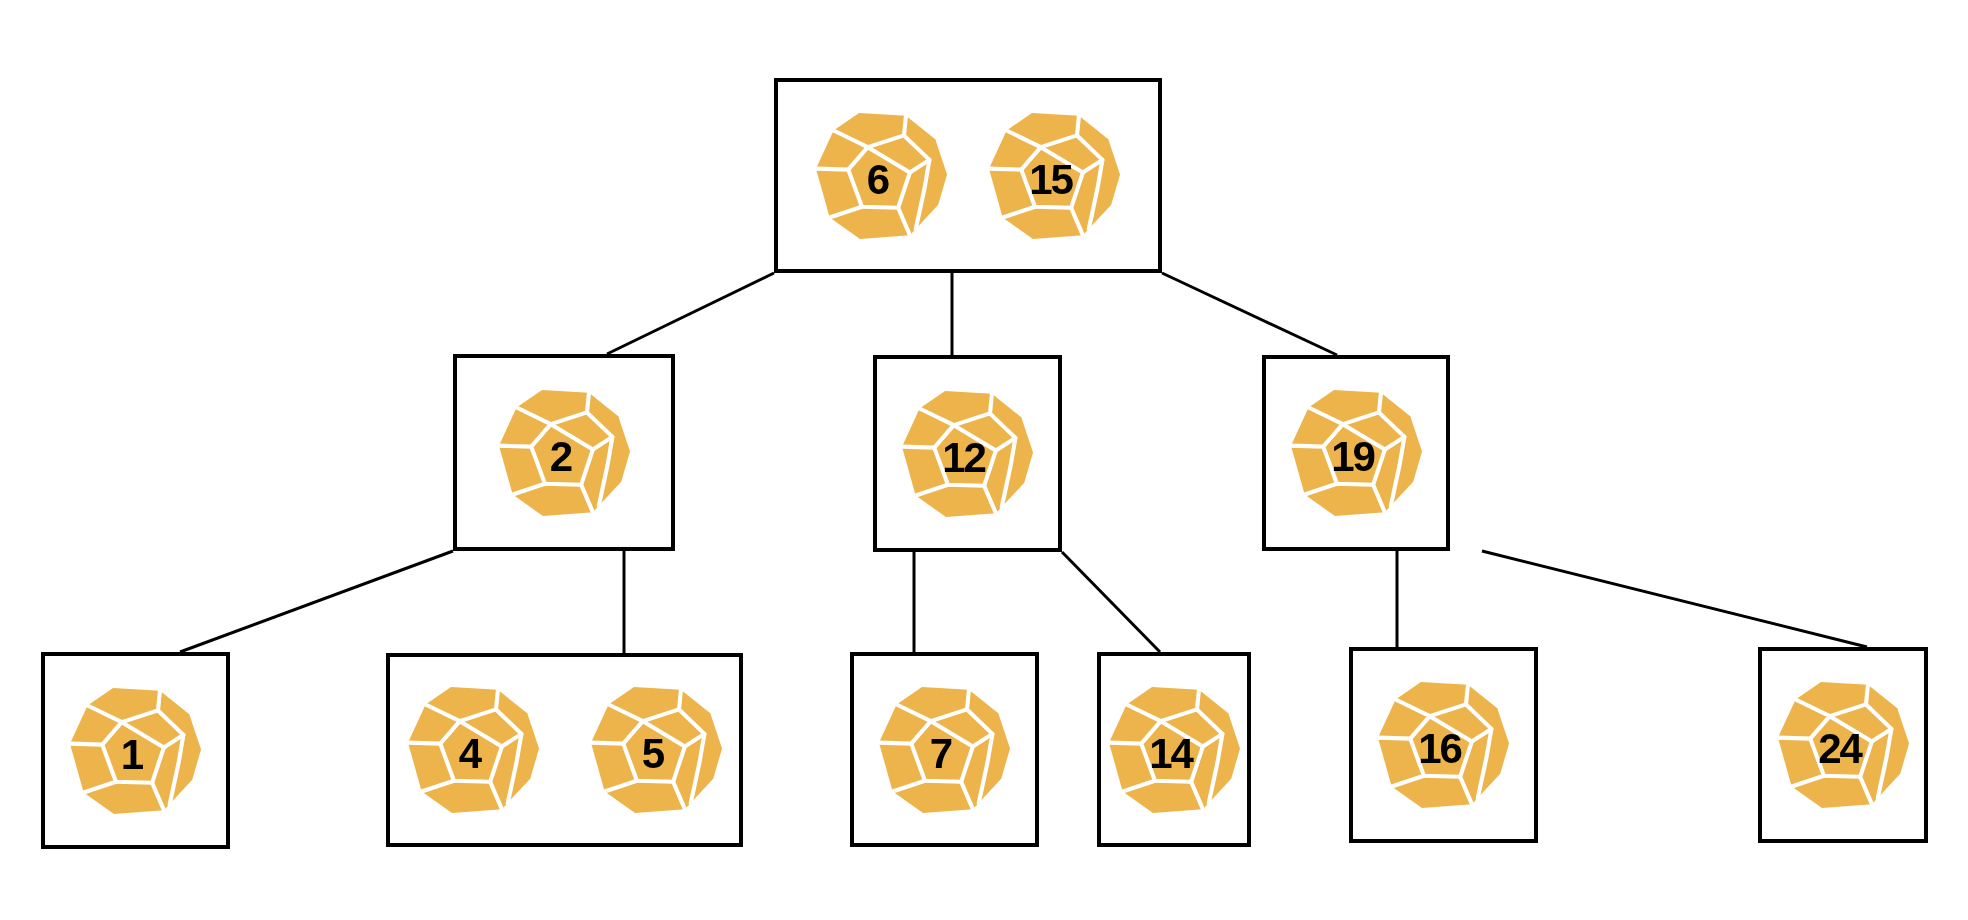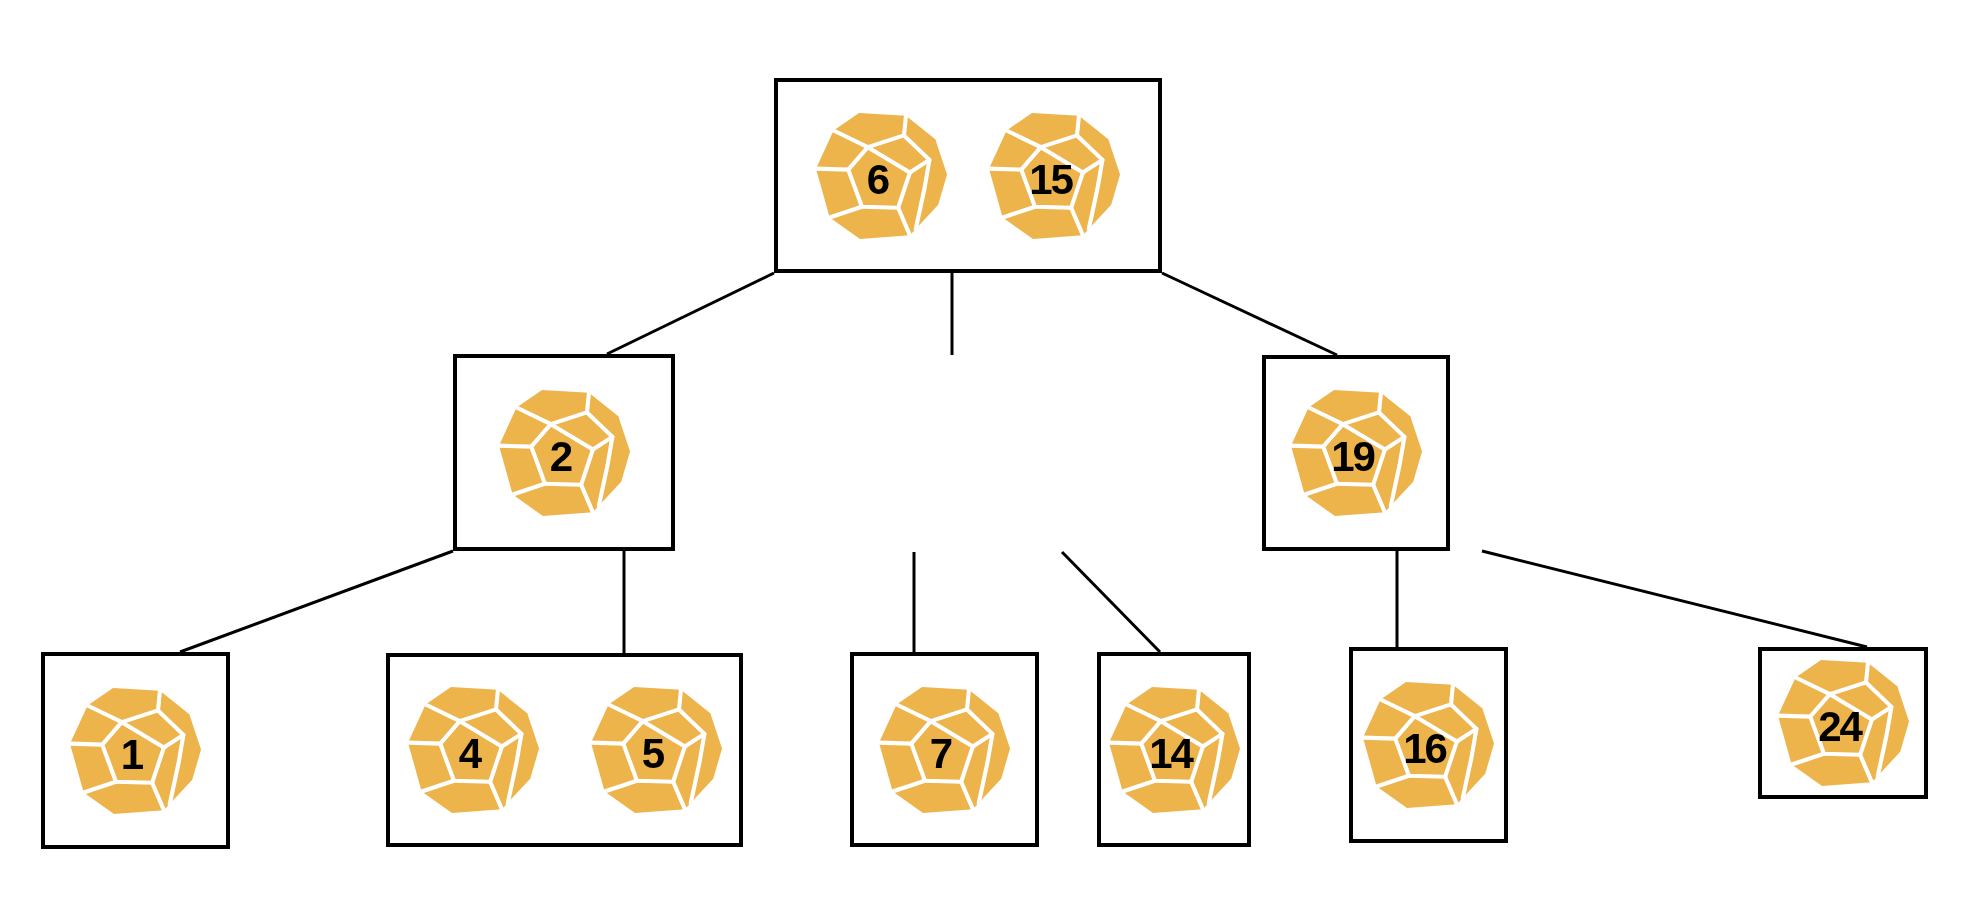--- a/index.html
+++ b/index.html
@@ -69,20 +69,26 @@
     </svg>
   </div>
 
   <div class="node" style="left:453px;top:354px;width:222px;height:197px">
     <svg class="die" viewBox="0 0 136 131" width="133" height="130">
       <use href="#d12"></use>
       <text class="die-number" x="64" y="84">2</text>
     </svg>
   </div>
 
+  <div class="node" style="left:873px;top:355px;width:189px;height:197px">
+    <svg class="die" viewBox="0 0 136 131" width="133" height="130">
+      <use href="#d12"></use>
+      <text class="die-number" x="64" y="84">12</text>
+    </svg>
+  </div>
 
   <div class="node" style="left:1262px;top:355px;width:188px;height:196px">
     <svg class="die" viewBox="0 0 136 131" width="133" height="130">
       <use href="#d12"></use>
       <text class="die-number" x="64" y="84">19</text>
     </svg>
   </div>
 
   <div class="node" style="left:41px;top:652px;width:189px;height:197px">
     <svg class="die" viewBox="0 0 136 131" width="133" height="130">
@@ -109,27 +115,27 @@
     </svg>
   </div>
 
   <div class="node" style="left:1097px;top:652px;width:154px;height:195px">
     <svg class="die" viewBox="0 0 136 131" width="133" height="130">
       <use href="#d12"></use>
       <text class="die-number" x="64" y="84">14</text>
     </svg>
   </div>
 
-  <div class="node" style="left:1349px;top:647px;width:159px;height:196px">
+  <div class="node" style="left:1349px;top:647px;width:189px;height:196px">
     <svg class="die" viewBox="0 0 136 131" width="133" height="130">
       <use href="#d12"></use>
       <text class="die-number" x="64" y="84">16</text>
     </svg>
   </div>
 
-  <div class="node" style="left:1758px;top:647px;width:170px;height:152px">
+  <div class="node" style="left:1758px;top:647px;width:170px;height:196px">
     <svg class="die" viewBox="0 0 136 131" width="133" height="130">
       <use href="#d12"></use>
       <text class="die-number" x="64" y="84">24</text>
     </svg>
   </div>
 
 </div>
 
 </body></html>

